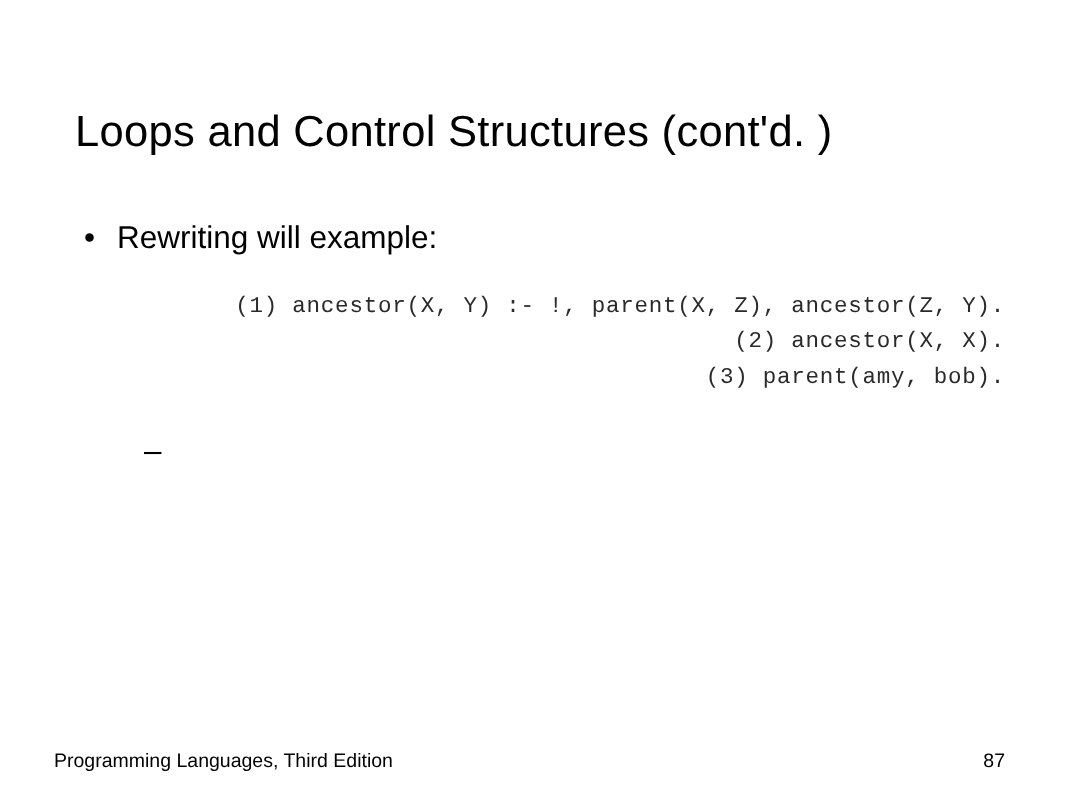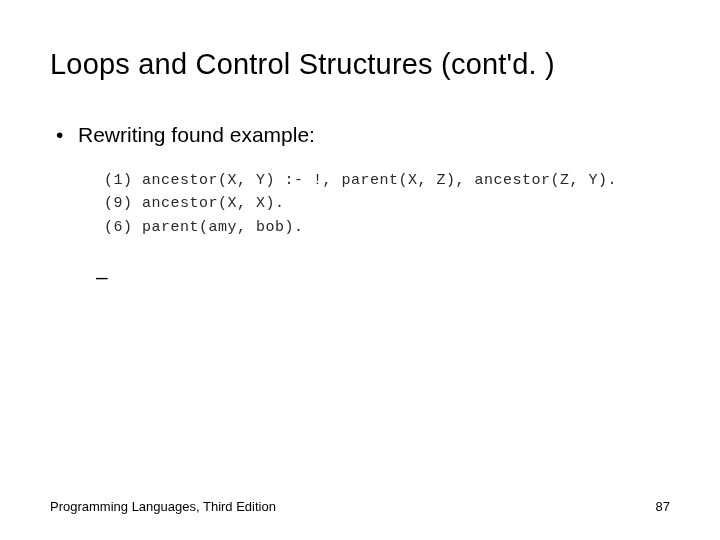--- a/index.html
+++ b/index.html
@@ -8,21 +8,21 @@
     height: 540px;
     background: #ffffff;
     font-family: Arial, Helvetica, sans-serif;
     color: #000;
     position: relative;
     overflow: hidden;
   }
   .slide {
     width: 100%;
     height: 100%;
-    padding: 48px 50px 30px 50px;
+    padding: 72px 50px 30px 50px;
     position: relative;
   }
   .title {
     font-size: 29px;
     font-weight: 400;
     margin-bottom: 42px;
     letter-spacing: 0.2px;
   }
   .bullet-l1 {
     display: flex;
@@ -36,58 +36,59 @@
     text-align: left;
   }
   .code-block {
     margin-left: 54px;
     font-family: "Courier New", Courier, monospace;
     font-size: 15px;
     line-height: 1.55;
     color: #2a2a2a;
     margin-bottom: 26px;
     letter-spacing: 0.5px;
+    text-align: right;
   }
   .code-line { white-space: nowrap; }
   .bullet-l2 {
     display: flex;
     font-size: 21px;
     margin-left: 46px;
   }
   .bullet-l2 .dash {
     width: 24px;
     flex-shrink: 0;
   }
   .footer {
     position: absolute;
     bottom: 26px;
-    left: 50px;
+    left: 36px;
     right: 50px;
     display: flex;
     justify-content: space-between;
     font-size: 13px;
     color: #000;
   }
 </style>
 </head>
 <body>
 
 <div class="slide">
 
   <h1 class="title">Loops and Control Structures (cont'd. )</h1>
 
   <div class="bullet-l1">
     <span class="dot">•</span>
-    <span>Rewriting found example:</span>
+    <span>Rewriting will example:</span>
   </div>
 
   <div class="code-block">
     <div class="code-line">(1)  ancestor(X, Y) :- !, parent(X, Z), ancestor(Z, Y).</div>
-    <div class="code-line">(9)  ancestor(X, X).</div>
-    <div class="code-line">(6)  parent(amy, bob).</div>
+    <div class="code-line">(2)  ancestor(X, X).</div>
+    <div class="code-line">(3)  parent(amy, bob).</div>
   </div>
 
   <div class="bullet-l2">
     <span class="dash">–</span>
   </div>
 
   <div class="footer">
     <span>Programming Languages, Third Edition</span>
     <span>87</span>
   </div>

